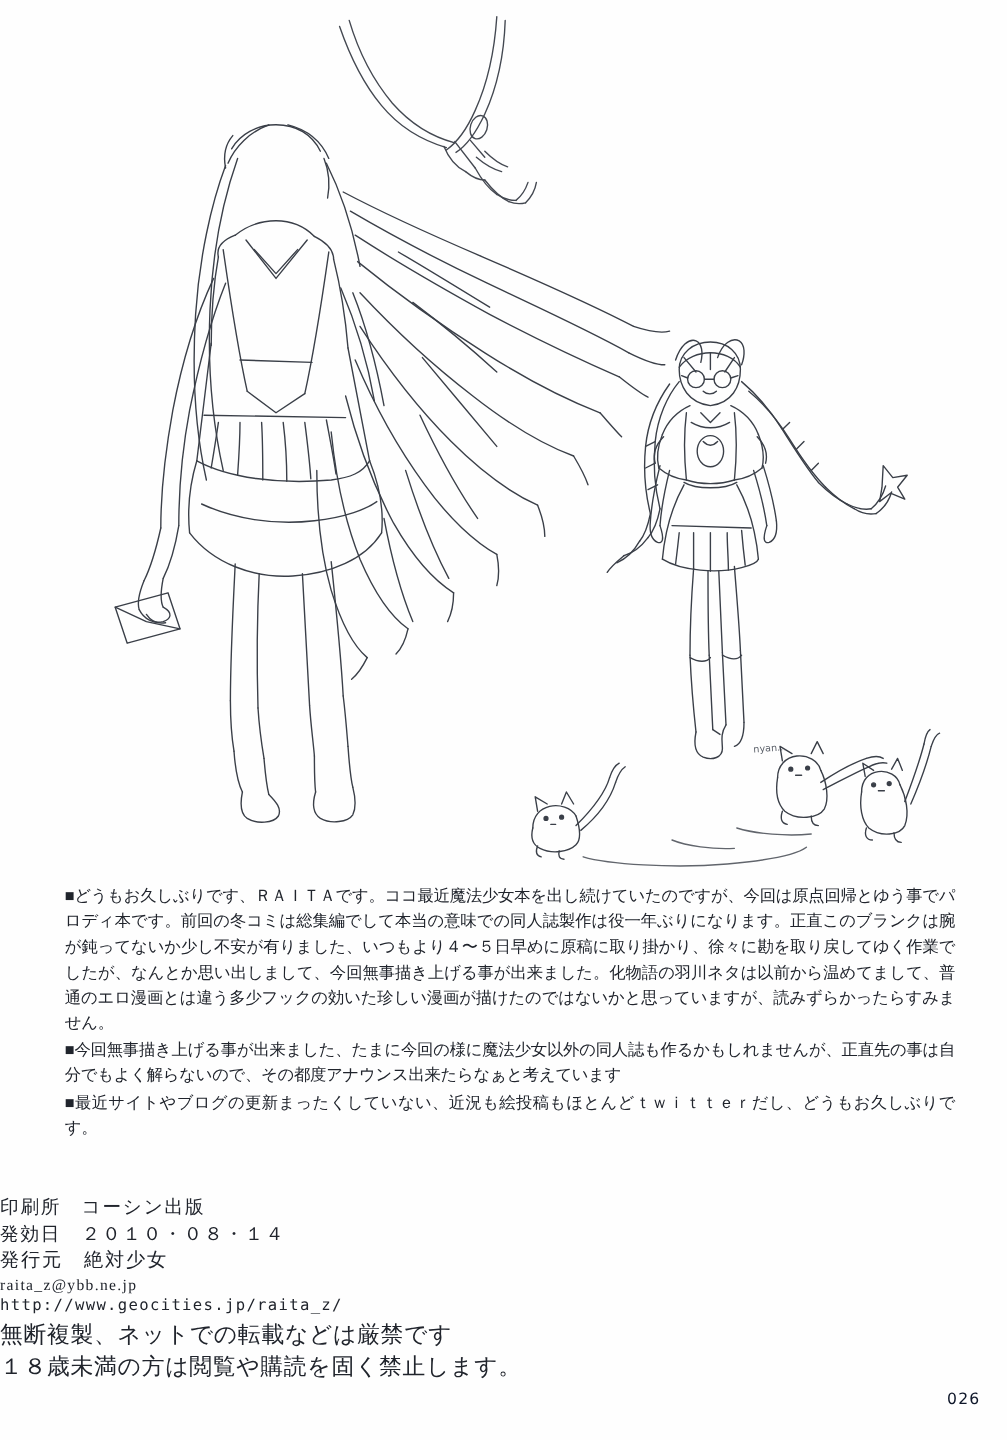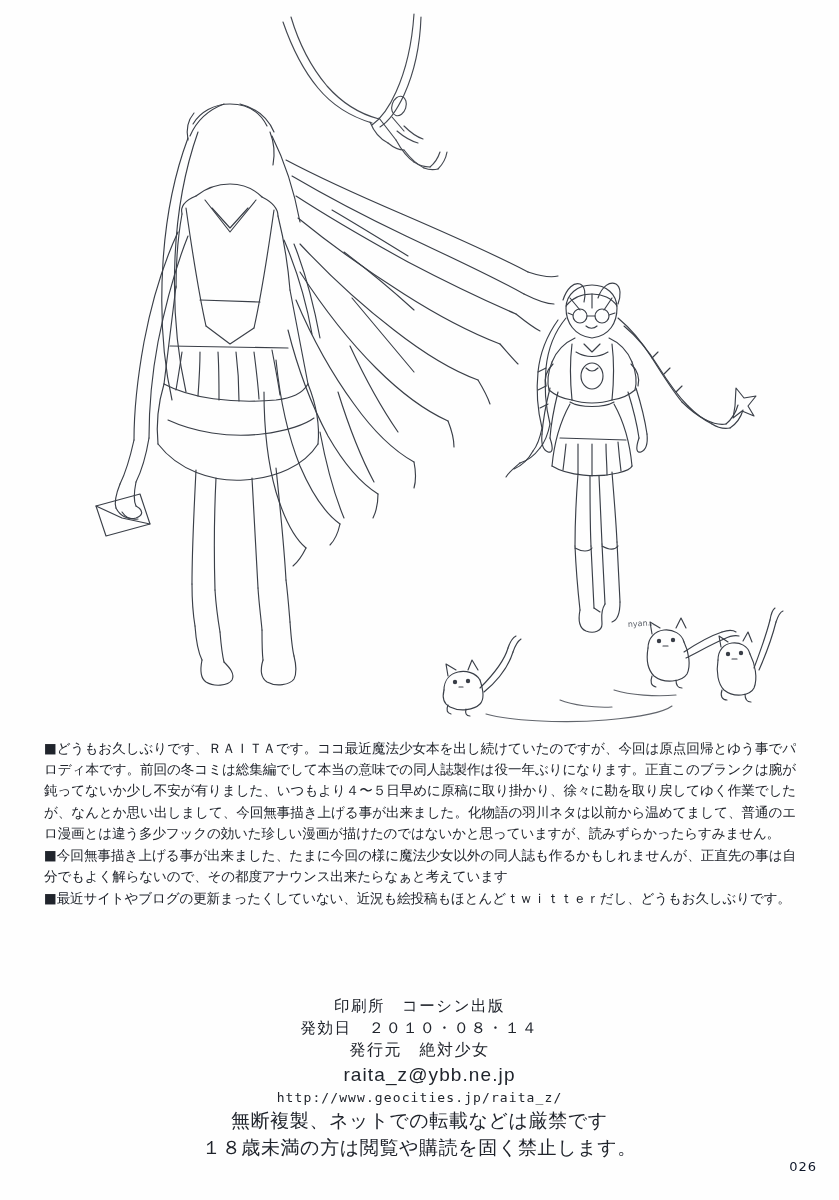--- a/index.html
+++ b/index.html
@@ -37,40 +37,40 @@
     left: 44px;
     top: 738px;
     width: 752px;
     font-family: "DejaVu Sans", sans-serif;
     font-size: 13.6px;
     line-height: 1.56;
     letter-spacing: -0.2px;
     color: #20242c;
   }
   .afterword p {
-    margin: 0 0 1px 0;
+    margin: 0 0 1px 10px;
     text-align: justify;
+    font-family: Liberation Mono, monospace;
   }
 
   
   .colophon {
     position: absolute;
     left: 0;
     top: 995px;
     width: 839px;
-    text-align: center;
     font-family: "DejaVu Sans", sans-serif;
     color: #20242c;
   }
   .colophon div {
     line-height: 1.42;
   }
   .c-big   { font-size: 15.5px; letter-spacing: 1.5px; }
   .c-mid   { font-size: 16px; letter-spacing: 1.5px; }
-  .c-mail  { font-size: 19px; letter-spacing: 1.1px; font-family: Liberation Sans, sans-serif; margin-left: 20px; }
+  .c-mail  { font-size: 13px; letter-spacing: 1.1px; font-family: Liberation Serif, serif; }
   .c-url   { font-size: 13px; letter-spacing: 1.1px; font-family: "DejaVu Sans Mono", monospace; }
   .c-small { font-size: 19px; letter-spacing: 0.6px; }
 
   
   .page-number {
     position: absolute;
     right: 22px;
     bottom: 26px;
     font-family: "DejaVu Sans", sans-serif;
     font-size: 13px;

